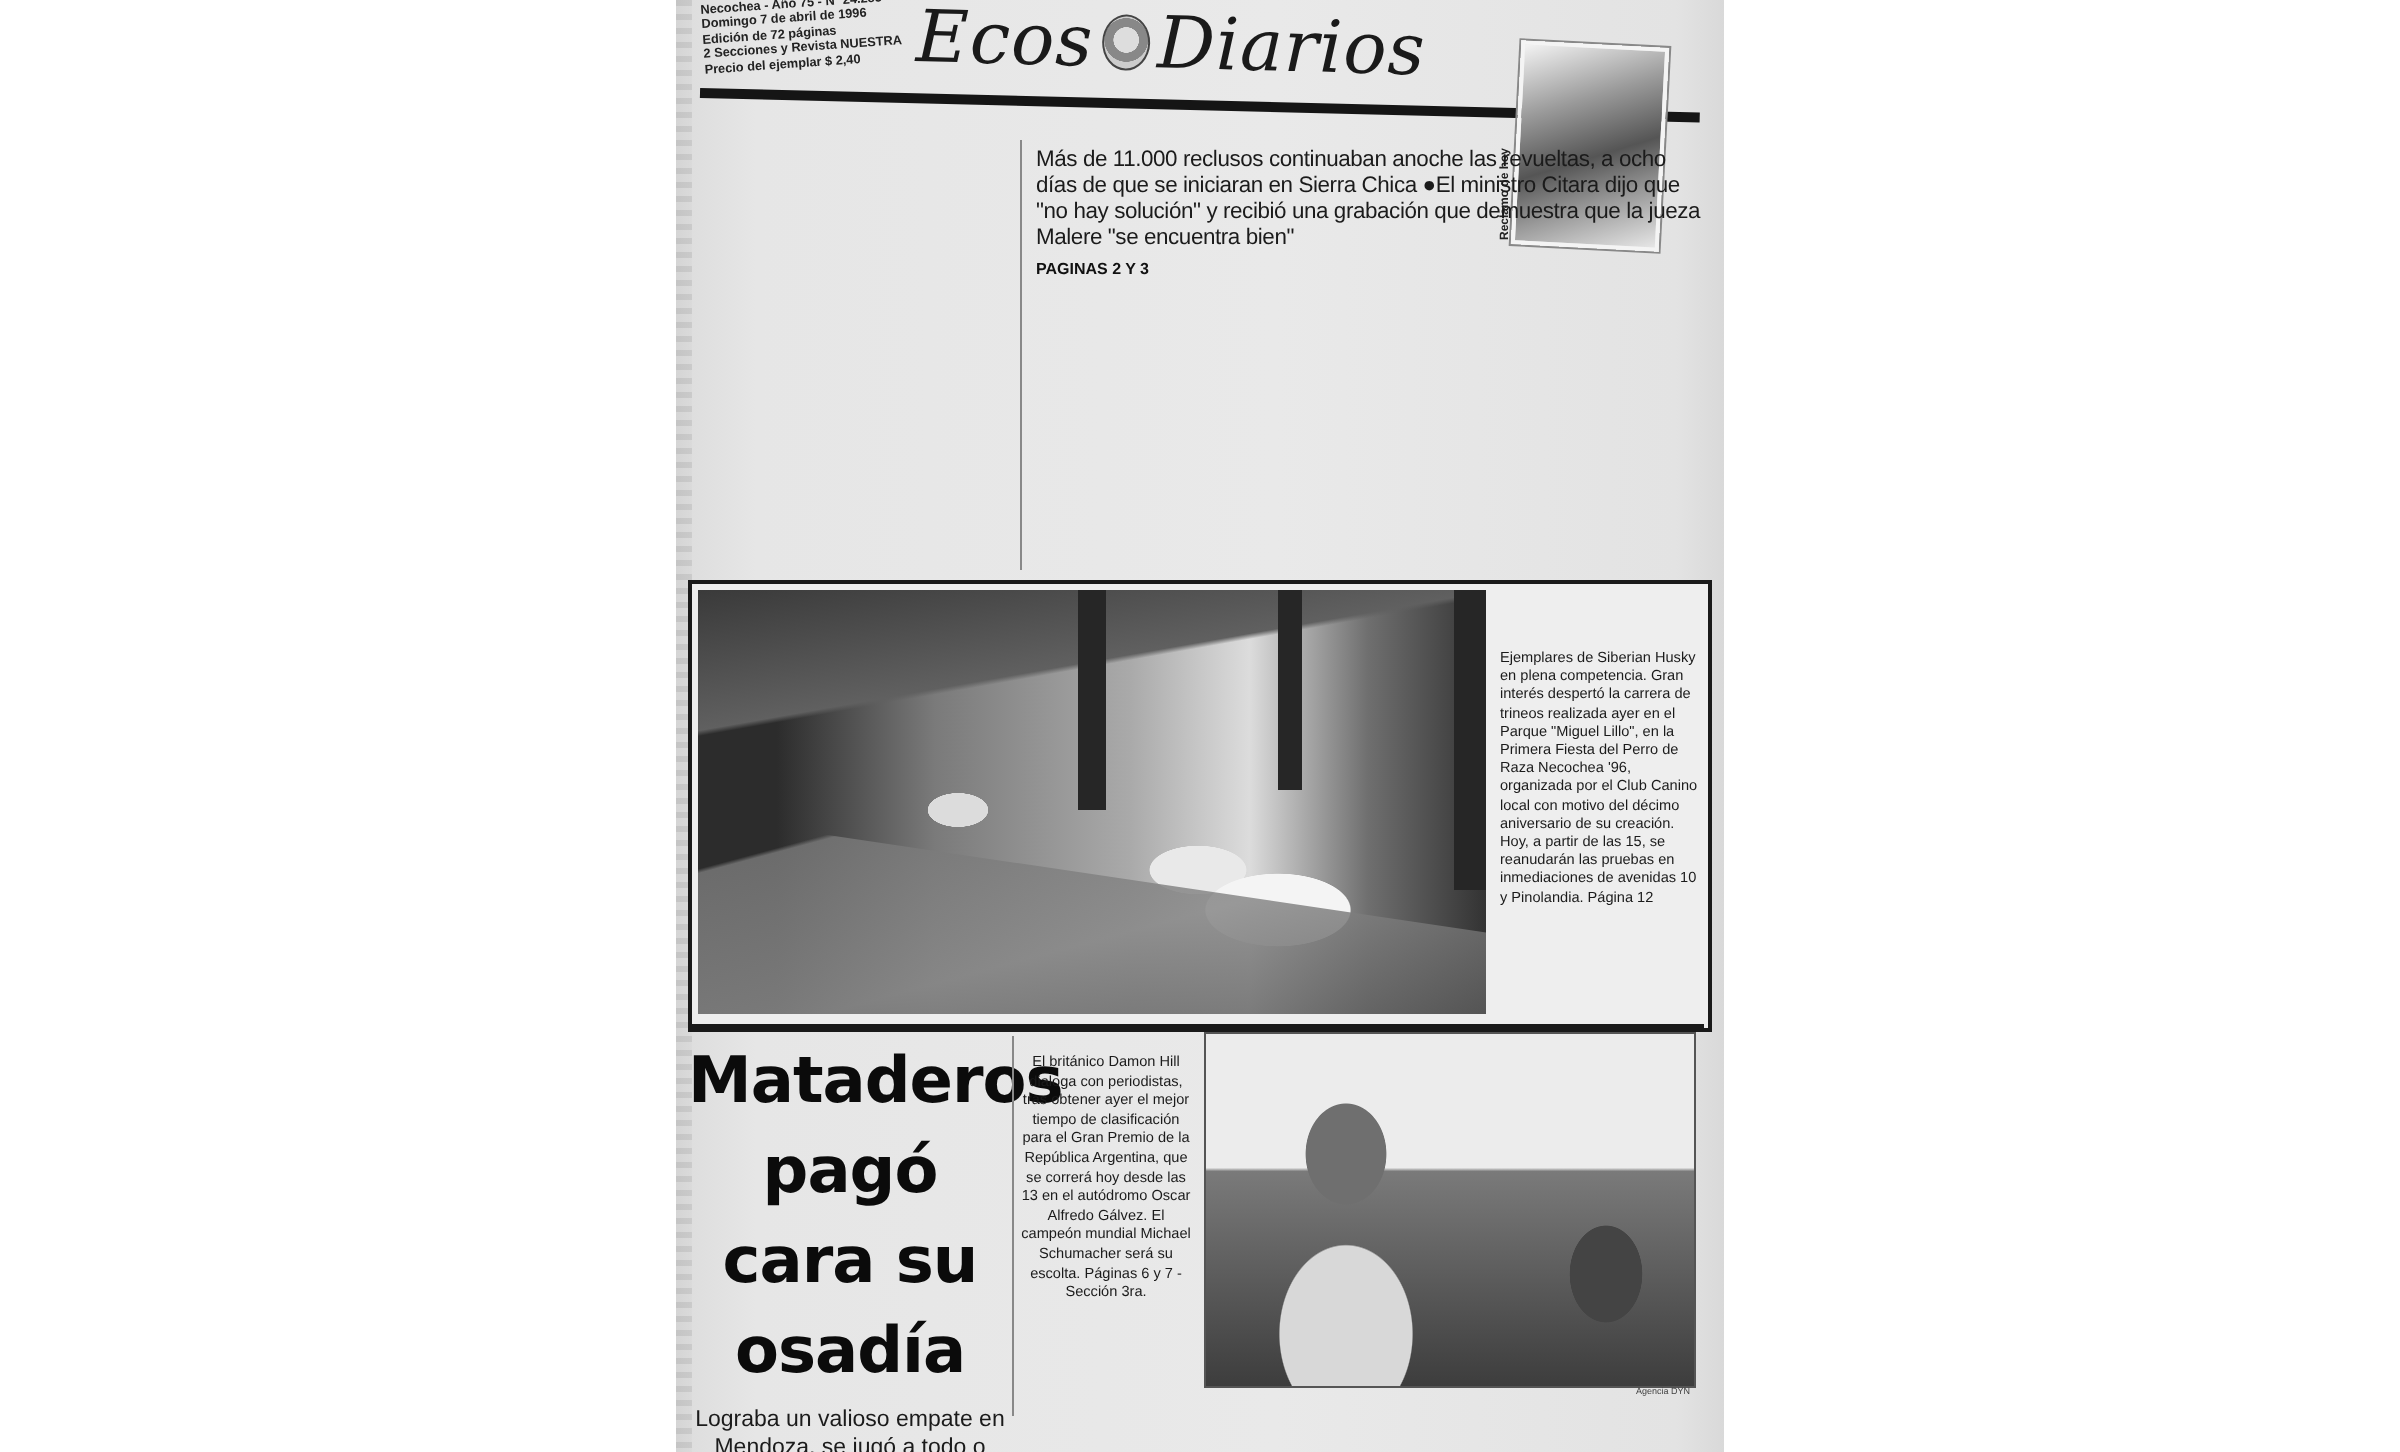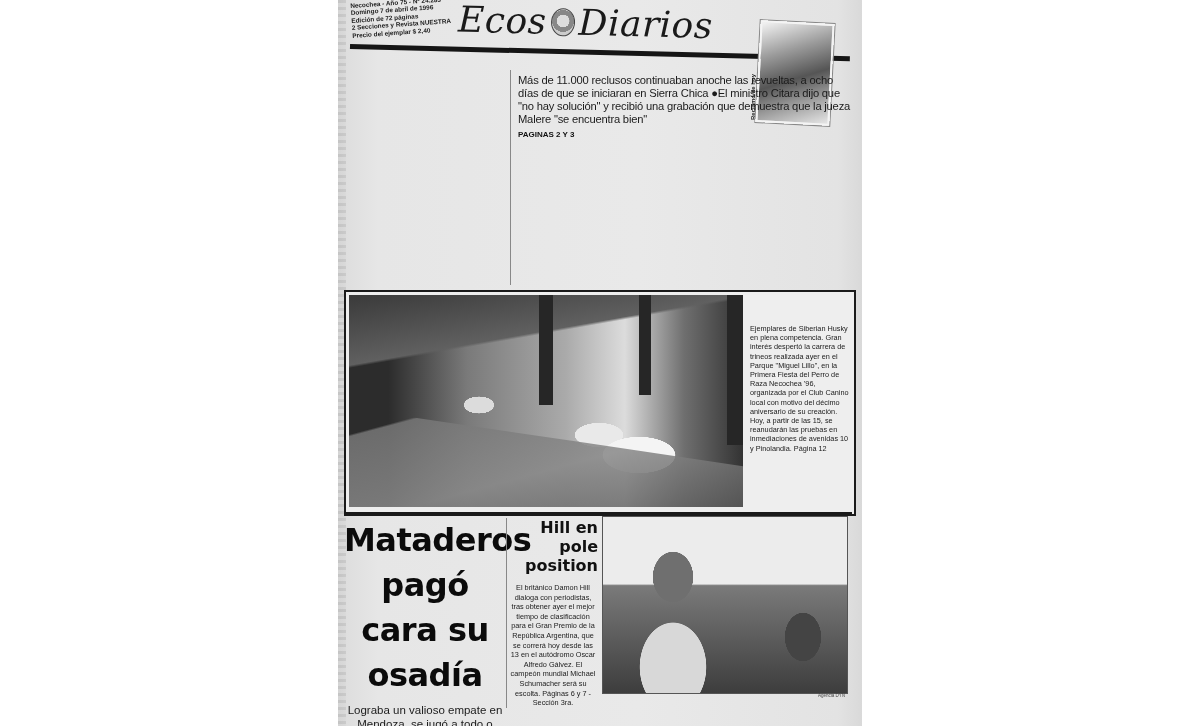--- a/index.html
+++ b/index.html
@@ -164,18 +164,17 @@
   <div class="hrule"></div>
 
   <div class="mataderos">
     <h1>Mataderos pagó cara su osadía</h1>
     <div class="deck">Lograba un valioso empate en Mendoza, se jugó a todo o nada. Y perdió 3 a 1. Central derrotó anoche a River 2 a 1</div>
 
   </div>
   <div class="vline2"></div>
 
   <div class="hill">
-    <h3>Hill en pole position</h3>
     <p>El británico Damon Hill dialoga con periodistas, tras obtener ayer el mejor tiempo de clasificación para el Gran Premio de la República Argentina, que se correrá hoy desde las 13 en el autódromo Oscar Alfredo Gálvez. El campeón mundial Michael Schumacher será su escolta. Páginas 6 y 7 - Sección 3ra.</p>
   </div>
   <div class="hill-photo"></div>
   <div class="hill-credit">Agencia DYN</div>
 </div>
 
 </body></html>

